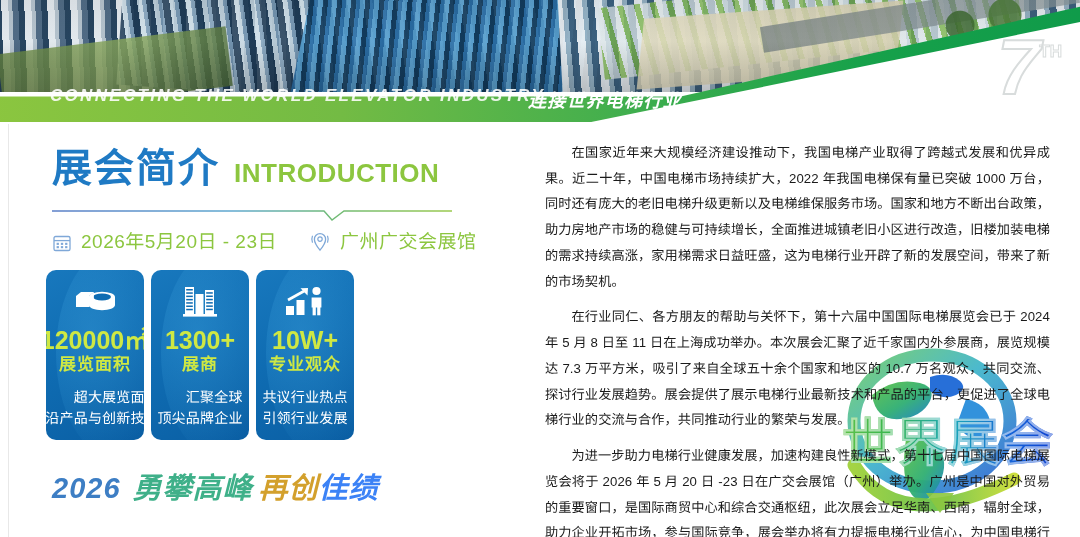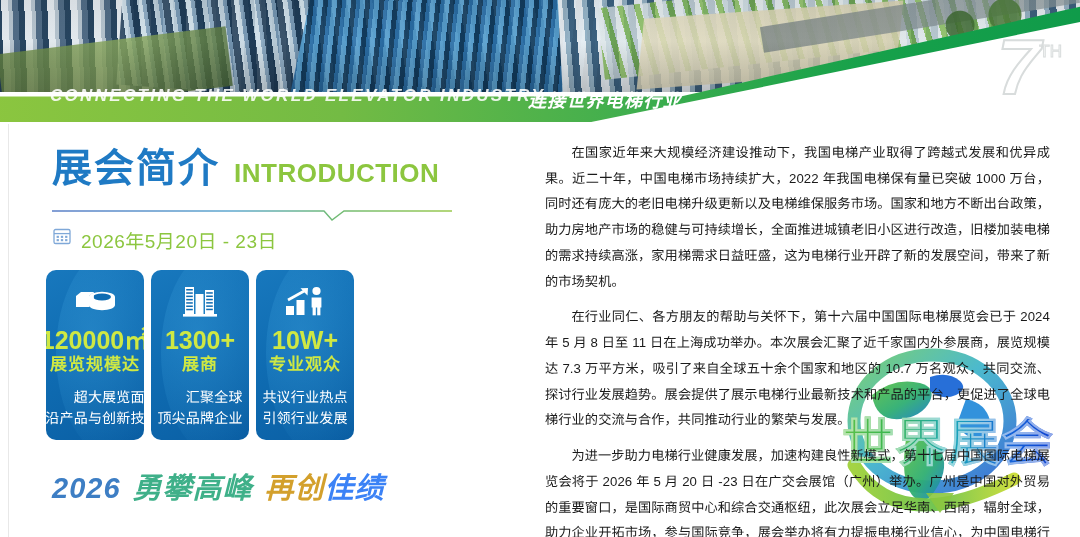--- a/index.html
+++ b/index.html
@@ -200,21 +200,21 @@
     font-size: 78px;
     font-weight: bold;
     font-style: italic;
     line-height: 0.82;
     letter-spacing: -3px;
     -webkit-text-stroke: 2px #d8dcdc;
     color: rgba(255,255,255,0);
   }
   .edition-sup {
     font-size: 17px;
-    font-weight: normal;
+    font-weight: bold;
     margin-top: 6px;
     margin-left: 2px;
     -webkit-text-stroke: 1px #d8dcdc;
     color: rgba(255,255,255,0);
   }
 
   
   .page-rule {
     position: absolute;
     left: 8px; top: 124px;
@@ -259,21 +259,21 @@
 
   .meta-row {
     position: absolute;
     left: 52px; top: 102px;
     display: flex;
     align-items: center;
     gap: 10px;
   }
   .meta-item {
     display: flex;
-    align-items: flex-start;
+    align-items: flex-end;
     gap: 9px;
   }
   .meta-item + .meta-item { margin-left: 22px; }
   .meta-text {
     font-size: 19px;
     color: #8cc63f;
     font-weight: 500;
     letter-spacing: 0.5px;
     white-space: nowrap;
   }
@@ -409,21 +409,21 @@
     position: absolute;
     left: 52px; top: 340px;
     font-size: 29px;
     font-weight: bold;
     font-style: italic;
     letter-spacing: 1px;
     white-space: nowrap;
   }
   .slogan .s1 { color: #3d7ec4; }
   .slogan .s2 { color: #3fb089; margin-left: 12px; }
-  .slogan .s3 { color: #d3a02c; margin-left: 12px; }
+  .slogan .s3 { color: #d3a02c; margin-left: 6px; }
   .slogan .s4 { color: #3b82f6; }
 
   
   .right-col {
     position: absolute;
     left: 545px; top: 140px;
     width: 505px;
     z-index: 3;
   }
   .para {
@@ -523,38 +523,49 @@
             <rect x="8.85" y="9.8" width="2.3" height="2.1" fill="#7fa8d8"></rect>
             <rect x="13.1" y="9.8" width="2.3" height="2.1" fill="#7fa8d8"></rect>
             <rect x="4.6" y="13.1" width="2.3" height="2.1" fill="#7fa8d8"></rect>
             <rect x="8.85" y="13.1" width="2.3" height="2.1" fill="#7fa8d8"></rect>
             <rect x="13.1" y="13.1" width="2.3" height="2.1" fill="#7fa8d8"></rect>
           </svg>
         </span>
         <span class="meta-text">2026年5月20日 - 23日</span>
       </div>
 
+      <div class="meta-item">
+        <span class="meta-icon">
+          <svg width="22" height="22" viewBox="0 0 22 22" xmlns="http://www.w3.org/2000/svg">
+            <path d="M11 2.6c-3.1 0-5.6 2.5-5.6 5.6 0 4.1 5.6 11 5.6 11s5.6-6.9 5.6-11c0-3.1-2.5-5.6-5.6-5.6z" fill="none" stroke="#7fa8d8" stroke-width="1.3"></path>
+            <circle cx="11" cy="8.1" r="2.2" fill="none" stroke="#7fa8d8" stroke-width="1.2"></circle>
+            <path d="M3.4 5.2a8 8 0 0 0 0 6" fill="none" stroke="#7fa8d8" stroke-width="1.2" stroke-linecap="round"></path>
+            <path d="M18.6 5.2a8 8 0 0 1 0 6" fill="none" stroke="#7fa8d8" stroke-width="1.2" stroke-linecap="round"></path>
+          </svg>
+        </span>
+        <span class="meta-text">广州广交会展馆</span>
+      </div>
     </div>
 
     <div class="cards">
 
 
       <div class="card stat-card">
         <div class="stat-icon">
           <svg width="46" height="34" viewBox="0 0 46 34" xmlns="http://www.w3.org/2000/svg">
             <ellipse cx="30" cy="13" rx="13" ry="5.2" fill="#ffffff"></ellipse>
             <path d="M17 13v8c0 2.9 5.8 5.2 13 5.2s13-2.3 13-5.2v-8z" fill="#ffffff"></path>
             <ellipse cx="30" cy="13" rx="9" ry="3.4" fill="#0f6cb2"></ellipse>
             <path d="M4 12h13v11H4z" fill="#ffffff"></path>
             <path d="M4 12l5-4h13l-5 4z" fill="#ffffff"></path>
             <path d="M17 12l5-4v11l-5 4z" fill="#ffffff" opacity="0.85"></path>
           </svg>
         </div>
         <div class="stat-num">120000㎡</div>
-        <div class="stat-label">展览规模达</div>
+        <div class="stat-label">展览面积</div>
         <div class="stat-desc">
           <span>超大展览面积</span><br>
           <span>前沿产品与创新技术</span>
         </div>
       </div>
 
       <div class="card stat-card">
         <div class="stat-icon">
           <svg width="40" height="36" viewBox="0 0 40 36" xmlns="http://www.w3.org/2000/svg">
             <rect x="5" y="4" width="9" height="27" fill="#ffffff"></rect>

